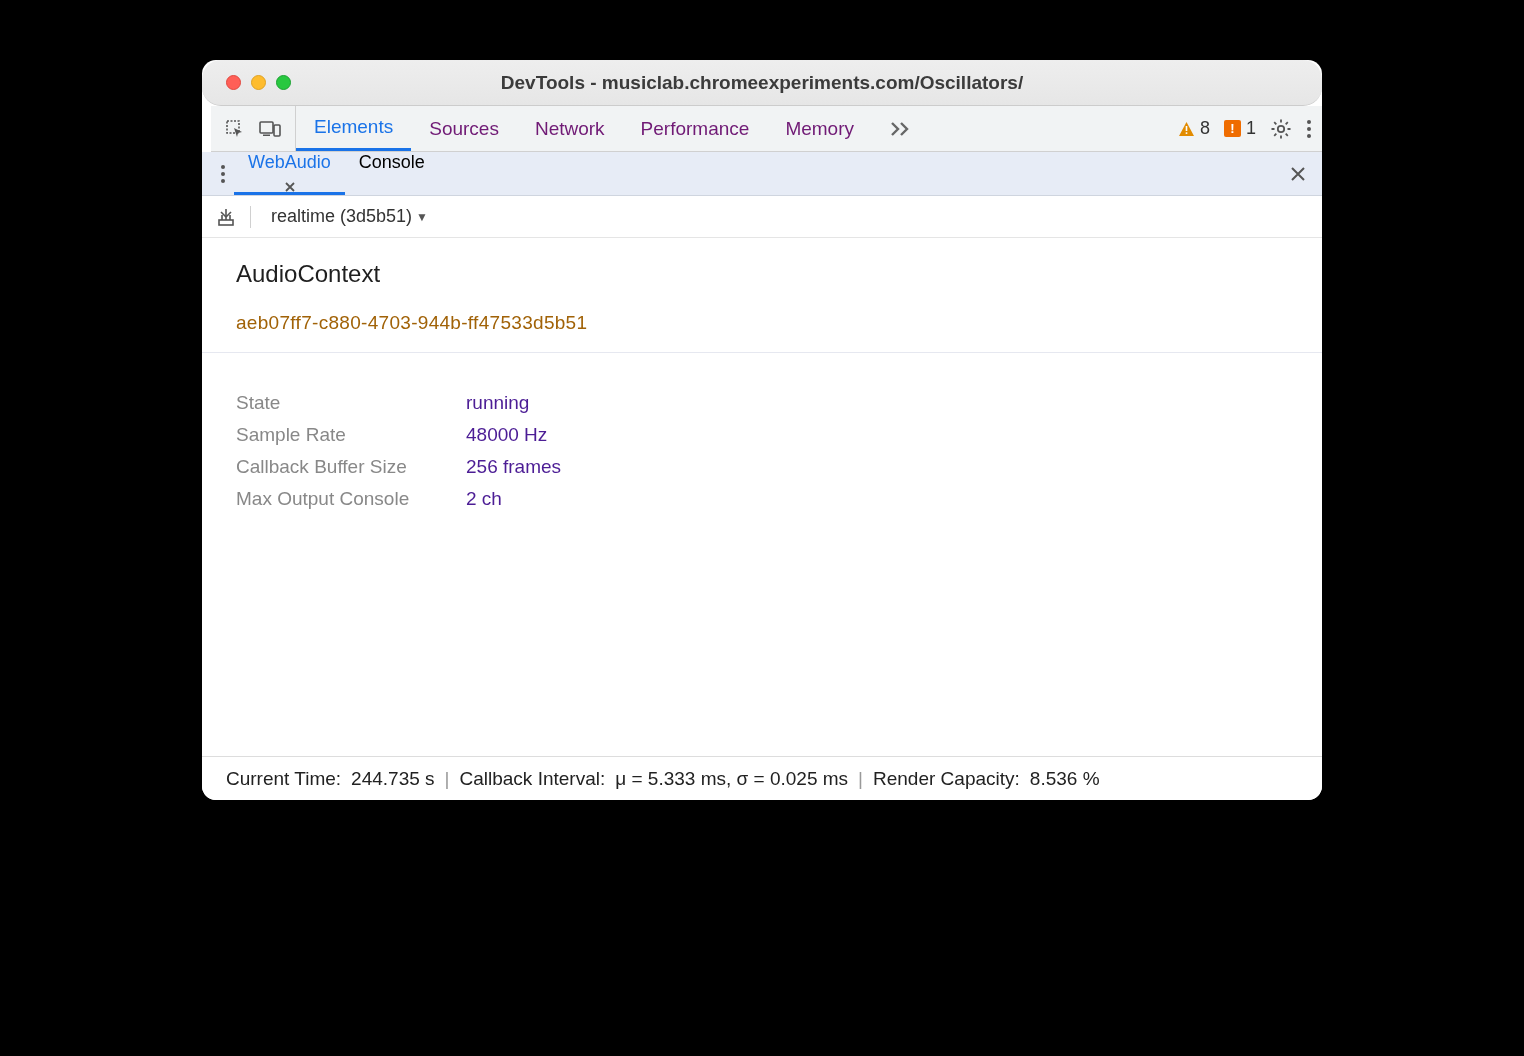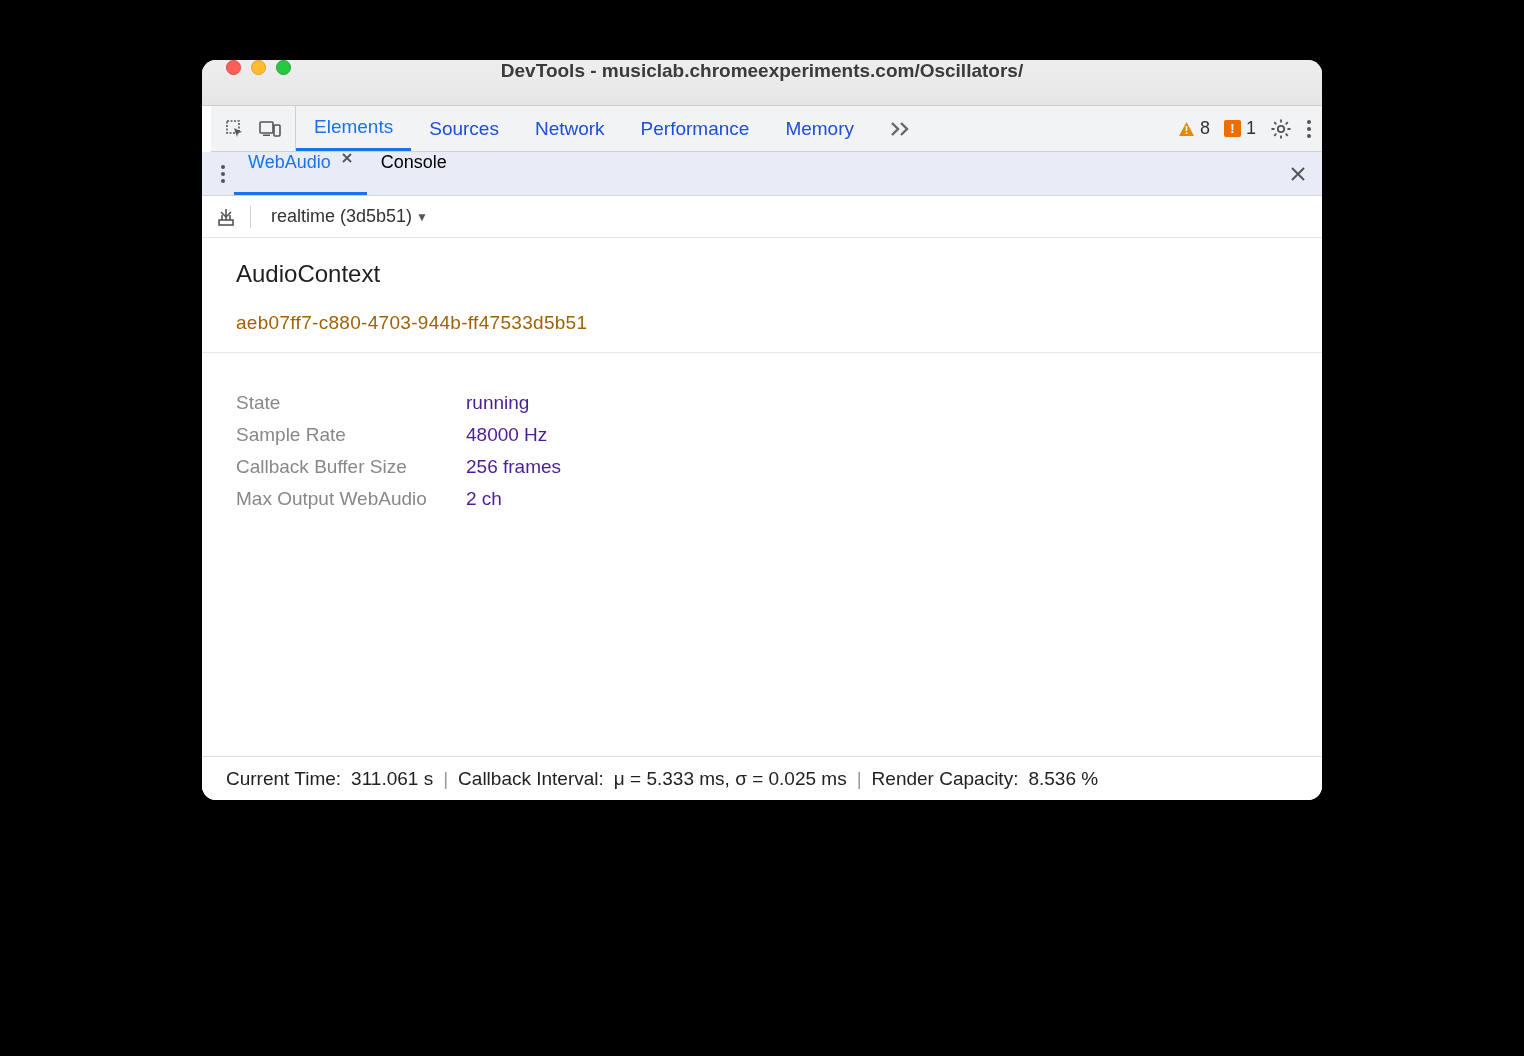--- a/index.html
+++ b/index.html
@@ -20,24 +20,25 @@
     border-radius: 14px;
     overflow: hidden;
     box-shadow: 0 25px 60px rgba(0,0,0,0.6);
     display: flex;
     flex-direction: column;
   }
   .titlebar {
     height: 46px;
     background: linear-gradient(#eeeeee, #e6e6e6);
     display: flex;
-    align-items: flex-start;
+    align-items: center;
     padding: 0 24px;
     position: relative;
     border-bottom: 1px solid #ccc;
+    border-radius: 19px;
   }
   .traffic-lights { display:flex; gap:10px; }
   .tl { width:15px; height:15px; border-radius:50%; }
   .tl.red { background:#ff5f57; border:1px solid #e1483f; }
   .tl.yellow { background:#febc2e; border:1px solid #dfa123; }
   .tl.green { background:#28c840; border:1px solid #1ca232; }
   .title-text {
     position:absolute; left:50%; transform:translateX(-50%);
     font-size:19px; font-weight:600; color:#3b3b3b;
   }
@@ -49,40 +50,40 @@
     border-bottom: 1px solid #d0d0d0;
     font-size: 18px;
     color:#333;
     position: relative;
     margin-left: 9px;
   }
   .toolbar .left-icons { display:flex; align-items:center; gap:14px; padding:0 14px; border-right:1px solid #d0d0d0; height:100%;}
   .tabs-main { display:flex; height:100%; align-items:stretch; }
   .tab {
     padding: 0 18px; display:flex; align-items:center; cursor:pointer;
-    color:#1d4ed8; font-size:19px;
+    color:#701a75; font-size:19px;
   }
   .tab.active { color:#1a73e8; border-bottom: 3px solid #1a73e8; font-weight:500;}
   .toolbar .right { position:absolute; right:10px; display:flex; align-items:center; gap:14px; }
   .badge { display:flex; align-items:center; gap:5px; font-size:18px; }
   .warn-icon { color:#e28b00; font-weight:bold; }
   .err-icon { width:17px;height:17px;background:#ef6c00;display:inline-flex;align-items:center;justify-content:center;color:#fff;font-size:13px;font-weight:bold;border-radius:2px;}
   .gear, .kebab, .more-icon, .close-icon, .inspect-icon, .device-icon, .clear-icon { color:#555; cursor:pointer; }
   .subtabs {
     height: 44px;
     background: #e7ecf6;
     display:flex;
     align-items:center;
     border-bottom: 1px solid #cfd5df;
     font-size:18px;
     padding-left:10px;
     position:relative;
   }
   .subtabs .kebab2 { color:#555; padding:0 8px; cursor:pointer;}
-  .subtab { padding:0 14px; height:100%; display:flex; align-items:flex-start; gap:8px; cursor:pointer; }
+  .subtab { padding:0 14px; height:100%; display:flex; align-items:center; gap:8px; cursor:pointer;flex-direction:column; }
   .subtab.active { color:#1a73e8; border-bottom:3px solid #1a73e8; font-weight:500;}
   .subtab .x { color:#555; font-size:16px; padding-left:2px;}
   .subtabs .close-right { position:absolute; right:16px; color:#555; font-size:20px; cursor:pointer;}
   .context-row {
     height: 42px; display:flex; align-items:center; gap:14px;
     padding:0 14px; border-bottom:1px solid #e5e5e5; font-size:18px; color:#333;
   }
   .dropdown { display:flex; align-items:center; gap:4px; cursor:pointer; padding:0 6px;}
   .dropdown .tri { font-size:12px; color:#555;}
   .divider-v { width:1px; height:22px; background:#d0d0d0; }
@@ -235,28 +236,28 @@
     <div class="ctx-title">AudioContext</div>
     <div class="ctx-uuid">aeb07ff7-c880-4703-944b-ff47533d5b51</div>
     <div class="hr"></div>
     <div class="props">
       <div class="k">State</div>
       <div class="v">running</div>
       <div class="k">Sample Rate</div>
       <div class="v">48000 Hz</div>
       <div class="k">Callback Buffer Size</div>
       <div class="v">256 frames</div>
-      <div class="k">Max Output WebAudio</div>
+      <div class="k">Max Output Console</div>
       <div class="v">2 ch</div>
     </div>
   </div>
 
   <div class="statusbar">
     <span>Current Time:</span>
-    <span>311.061 s</span>
+    <span>244.735 s</span>
     <span class="sep">|</span>
     <span>Callback Interval:</span>
     <span>μ = 5.333 ms, σ = 0.025 ms</span>
     <span class="sep">|</span>
     <span>Render Capacity:</span>
     <span>8.536 %</span>
   </div>
 
 </div>
 

